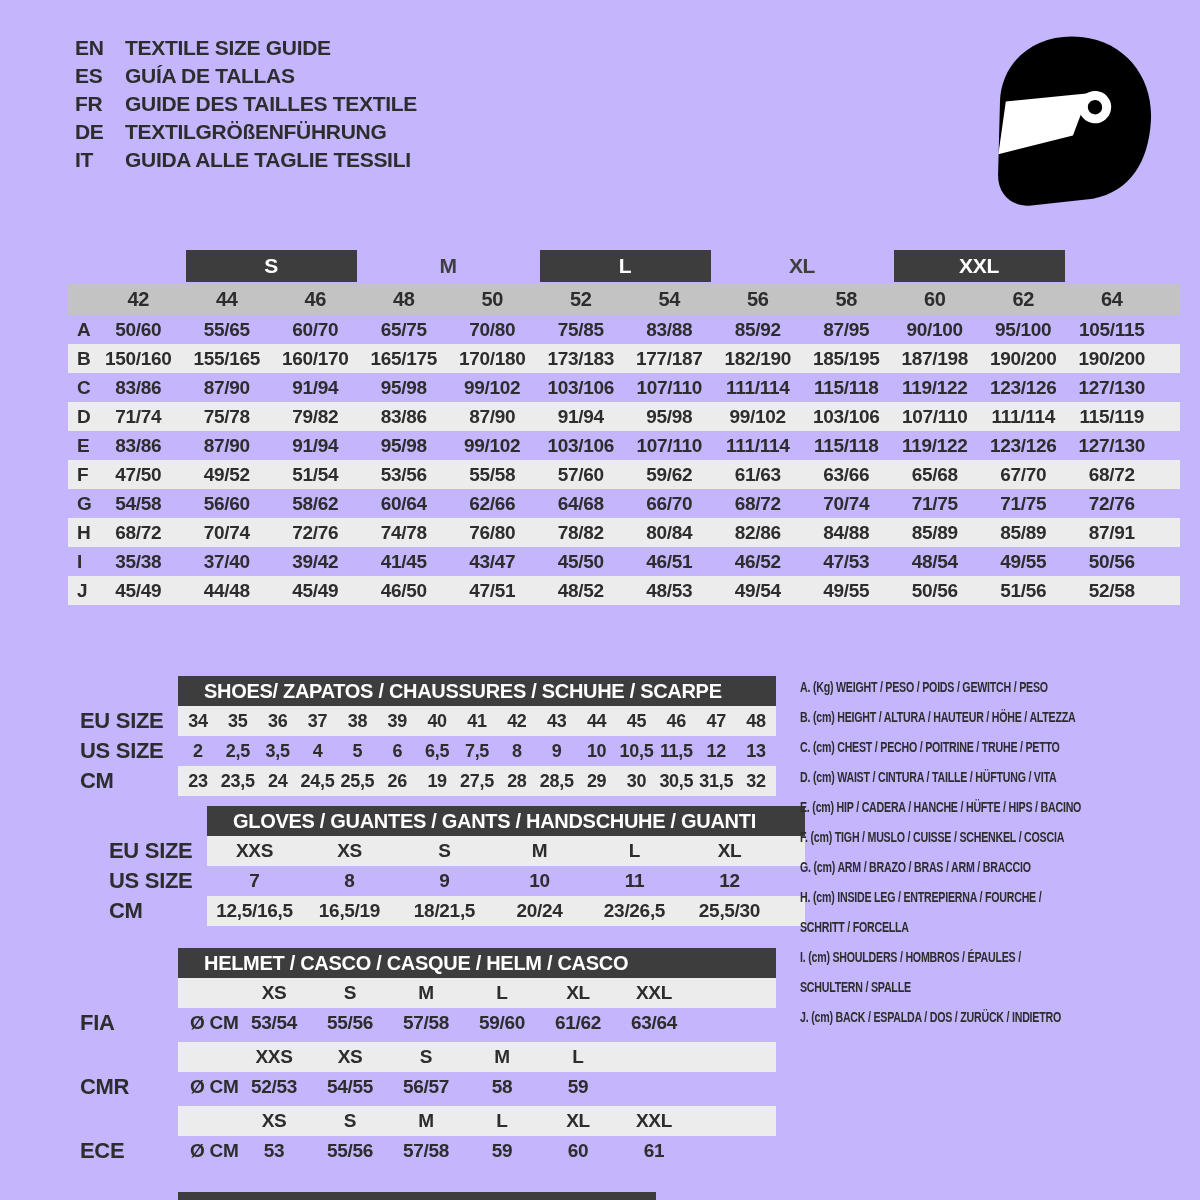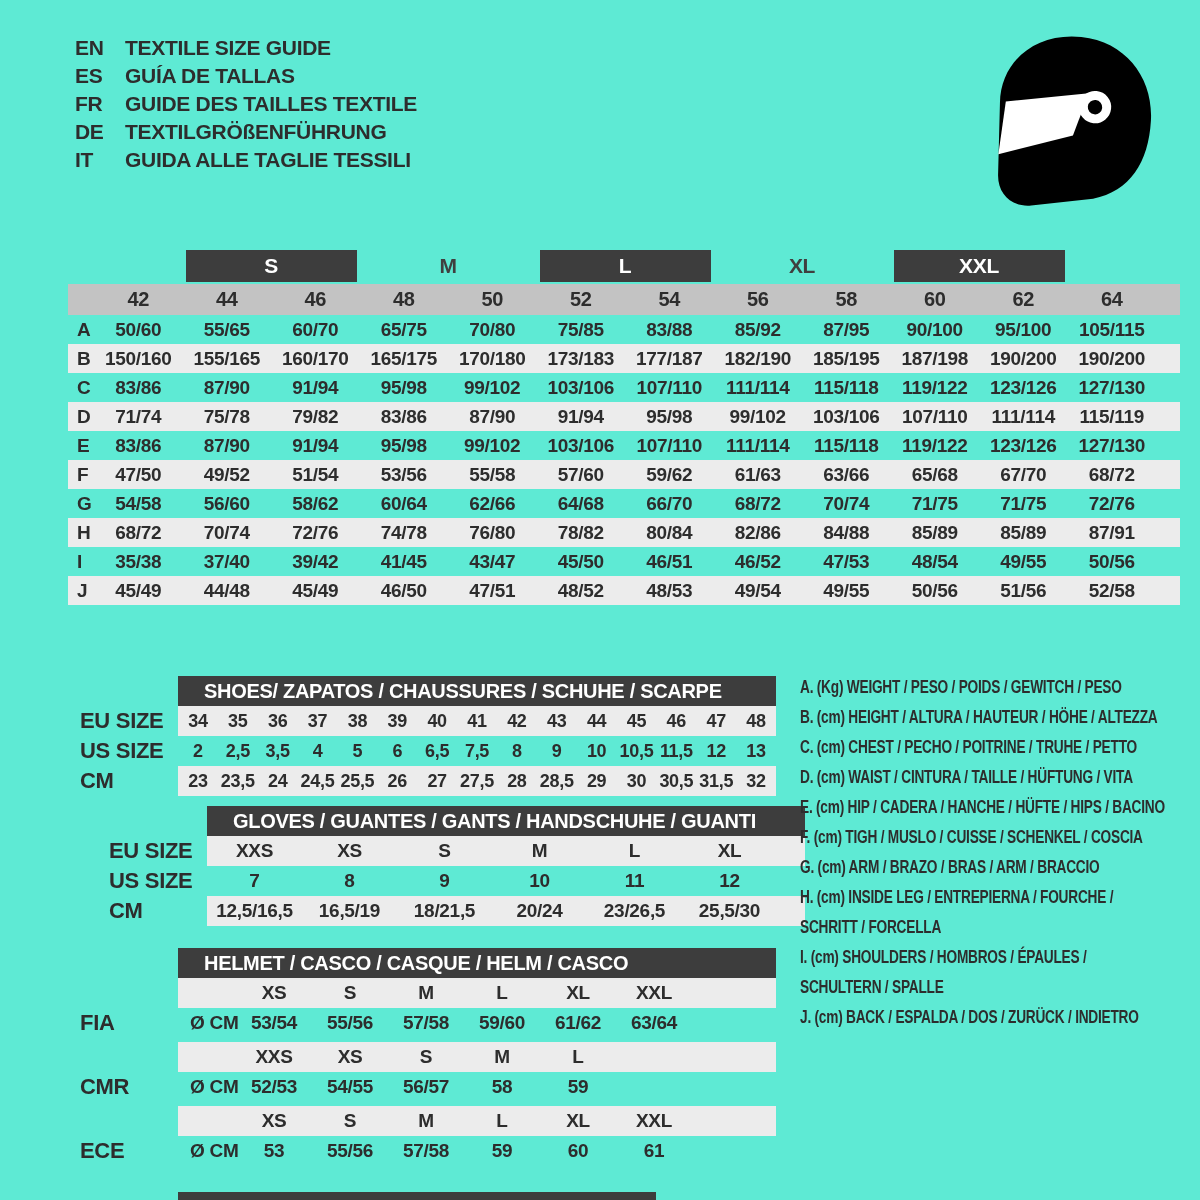--- a/index.html
+++ b/index.html
@@ -1,16 +1,16 @@
 <!DOCTYPE html>
 <html><head>
 <meta charset="utf-8">
 <style>
   html,body{margin:0;padding:0;background:#fff;}
-  .page{position:relative;width:1200px;height:1200px;background:#5eead4;overflow:hidden;
+  .page{position:relative;width:1200px;height:1200px;background:#c4b5fd;overflow:hidden;
         font-family:"Liberation Sans",sans-serif;font-weight:bold;color:#2d2d2d;letter-spacing:-0.3px;}
 
   
   .lang-list{position:absolute;left:75px;top:34px;font-size:21px;}
   .lang-row{display:flex;height:28px;align-items:center;}
   .lang-code{width:50px;}
   .lang-title{white-space:nowrap;}
 
   
   .helmet-icon{position:absolute;left:968px;top:26px;width:190px;height:190px;}
@@ -38,21 +38,21 @@
   .titlebar{background:#3d3d3d;color:#ffffff;height:30px;line-height:31px;padding-left:26px;
             font-size:20px;white-space:nowrap;}
   .cells{display:grid;height:30px;align-items:center;text-align:center;}
   .cells15{grid-template-columns:repeat(15,1fr);font-size:18px;}
   .cells6{grid-template-columns:repeat(6,1fr);padding-right:28px;box-sizing:border-box;}
   .hcells{grid-template-columns:58px repeat(6,76px) 1fr;}
   .cell.diam{text-align:center;padding-left:12px;}
   .gapTop{margin-top:4px;}
 
   
-  .legend{position:absolute;left:800px;top:672px;width:398px;font-size:18px;}
+  .legend{position:absolute;left:800px;top:672px;width:398px;font-size:14px;}
   .legend-line{height:30px;line-height:30px;white-space:nowrap;
                transform:scaleX(0.76);transform-origin:0 50%;}
 
   
   .cutoff-bar{position:absolute;left:178px;top:1192px;width:478px;height:8px;background:#3d3d3d;}
 </style>
 </head>
 <body>
 
 <div class="page">
@@ -316,21 +316,21 @@
         </div>
         <div class="subrow">
           <div class="rowlabel">CM</div>
           <div class="cells cells15 stripe">
             <div class="cell">23</div>
             <div class="cell">23,5</div>
             <div class="cell">24</div>
             <div class="cell">24,5</div>
             <div class="cell">25,5</div>
             <div class="cell">26</div>
-            <div class="cell">27</div>
+            <div class="cell">19</div>
             <div class="cell">27,5</div>
             <div class="cell">28</div>
             <div class="cell">28,5</div>
             <div class="cell">29</div>
             <div class="cell">30</div>
             <div class="cell">30,5</div>
             <div class="cell">31,5</div>
             <div class="cell">32</div>
           </div>
         </div>

